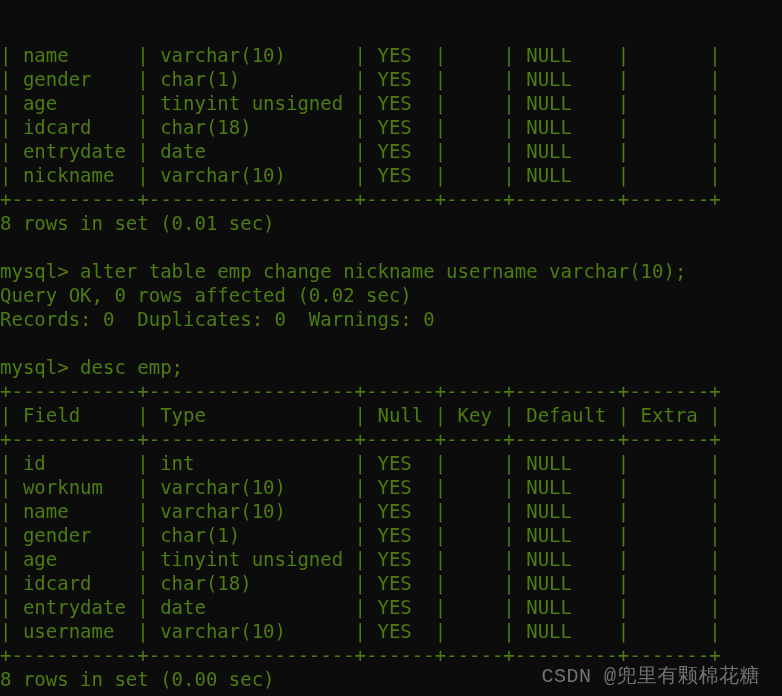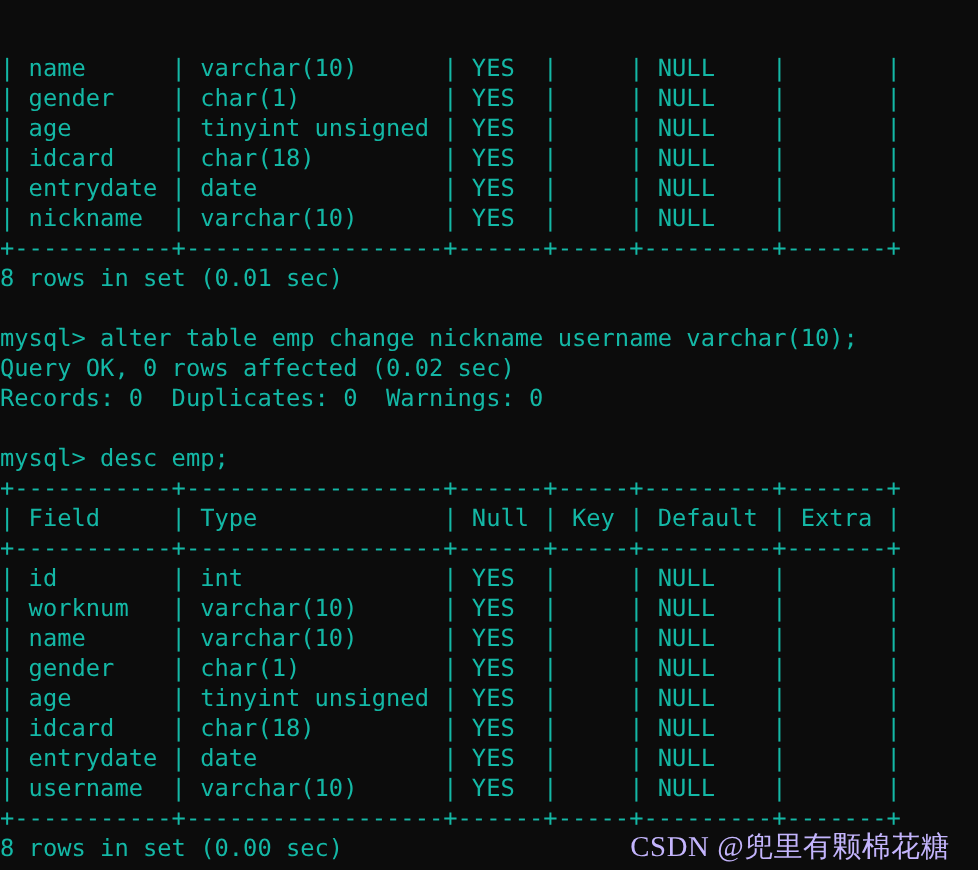--- a/index.html
+++ b/index.html
@@ -35,33 +35,33 @@
     left: 0;
     top: -5px;
     width: 782px;
   }
   .line {
     height: 24px;
     line-height: 24px;
     white-space: pre;
     font-family: "DejaVu Sans Mono", monospace;
     font-size: 19px;
-    color: #14b8a6;
+    color: #4d7c0f;
     padding-left: 0px;
   }
   .line.blank {
     color: transparent;
   }
   #watermark {
     position: absolute;
     right: 22px;
     top: 662px;
-    font-family: Liberation Serif, serif;
-    font-size: 23px;
-    color: #c4b5fd;
+    font-family: Liberation Mono, monospace;
+    font-size: 20px;
+    color: #737373;
     letter-spacing: 0.5px;
     white-space: pre;
   }
 </style>
 </head>
 <body>
 
 <div id="terminal">
   <div id="scrollwrap">
     <div id="lines"><div class="line">| name      | varchar(10)      | YES  |     | NULL    |       |</div><div class="line">| gender    | char(1)          | YES  |     | NULL    |       |</div><div class="line">| age       | tinyint unsigned | YES  |     | NULL    |       |</div><div class="line">| idcard    | char(18)         | YES  |     | NULL    |       |</div><div class="line">| entrydate | date             | YES  |     | NULL    |       |</div><div class="line">| nickname  | varchar(10)      | YES  |     | NULL    |       |</div><div class="line">+-----------+------------------+------+-----+---------+-------+</div><div class="line">8 rows in set (0.01 sec)</div><div class="line blank"></div><div class="line">mysql&gt; alter table emp change nickname username varchar(10);</div><div class="line">Query OK, 0 rows affected (0.02 sec)</div><div class="line">Records: 0  Duplicates: 0  Warnings: 0</div><div class="line blank"></div><div class="line">mysql&gt; desc emp;</div><div class="line">+-----------+------------------+------+-----+---------+-------+</div><div class="line">| Field     | Type             | Null | Key | Default | Extra |</div><div class="line">+-----------+------------------+------+-----+---------+-------+</div><div class="line">| id        | int              | YES  |     | NULL    |       |</div><div class="line">| worknum   | varchar(10)      | YES  |     | NULL    |       |</div><div class="line">| name      | varchar(10)      | YES  |     | NULL    |       |</div><div class="line">| gender    | char(1)          | YES  |     | NULL    |       |</div><div class="line">| age       | tinyint unsigned | YES  |     | NULL    |       |</div><div class="line">| idcard    | char(18)         | YES  |     | NULL    |       |</div><div class="line">| entrydate | date             | YES  |     | NULL    |       |</div><div class="line">| username  | varchar(10)      | YES  |     | NULL    |       |</div><div class="line">+-----------+------------------+------+-----+---------+-------+</div><div class="line">8 rows in set (0.00 sec)</div><div class="line blank"></div></div>

